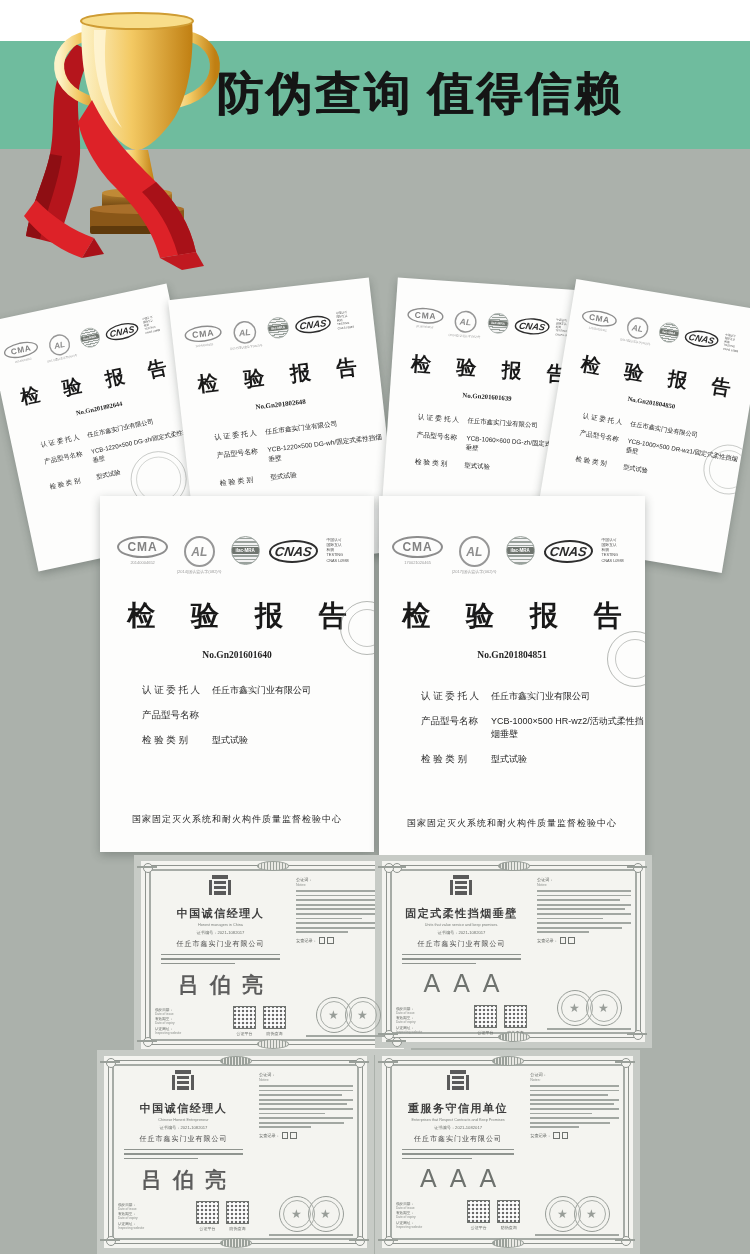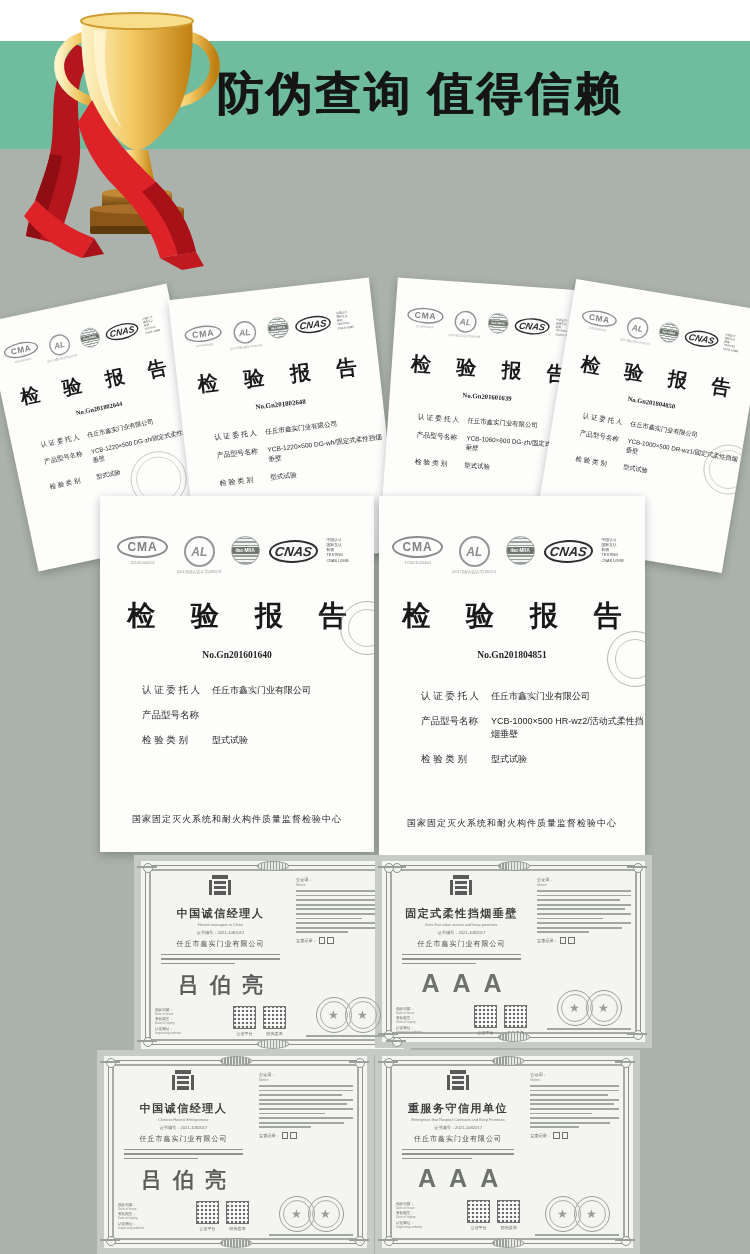--- a/index.html
+++ b/index.html
@@ -57,21 +57,21 @@
   .aright{flex:1;padding:6px 4px 0 8px;text-align:left;}
   .alogo{margin-top:2px;}
   .atitle{font-size:11px;font-weight:800;color:#3d3d3d;letter-spacing:1.5px;margin-top:3px;white-space:nowrap;}
   .asub{font-size:3.8px;color:#7b7f7b;margin-top:1.5px;}
   .acertno{font-size:4.2px;color:#6f736f;margin-top:3px;}
   .acompany{font-size:7px;color:#4b4b4b;letter-spacing:1px;margin-top:4px;}
   .apara{margin:5px 8px 0 8px;}
   .tl{display:block;height:1.8px;background:#a2a7a2;margin:2.8px 0;}
   .apara .tl{background:#8f948f;}
   .aholder-name{font-size:21px;color:#5c5c5c;letter-spacing:11px;padding-left:11px;margin-top:7px;font-weight:600;}
-  .aholder-grade{font-size:25px;color:#6e726e;letter-spacing:13px;padding-left:13px;margin-top:5px;font-weight:700;}
+  .aholder-grade{font-size:25px;color:#6e726e;letter-spacing:13px;padding-left:13px;margin-top:5px;font-weight:400;}
   .abottom{display:flex;align-items:flex-end;gap:7px;margin:7px 2px 0 2px;}
   .ainfo{flex:1;text-align:left;}
   .ainfo .lab{font-size:3.6px;color:#5f635f;display:block;}
   .ainfo .en{font-size:3.2px;color:#8b8f8b;display:block;margin-bottom:1.5px;}
   .aqr{display:flex;flex-direction:column;align-items:center;}
   .qr{width:21px;height:21px;border:1px solid #6f736f;
       background:repeating-linear-gradient(0deg,#3c3c3c 0 2px,#ececec 2px 4px),
                  repeating-linear-gradient(90deg,#3c3c3c 0 2px,#ececec 2px 4px);
       background-blend-mode:screen;}
   .qlabel{font-size:4px;color:#5f635f;margin-top:2px;}

